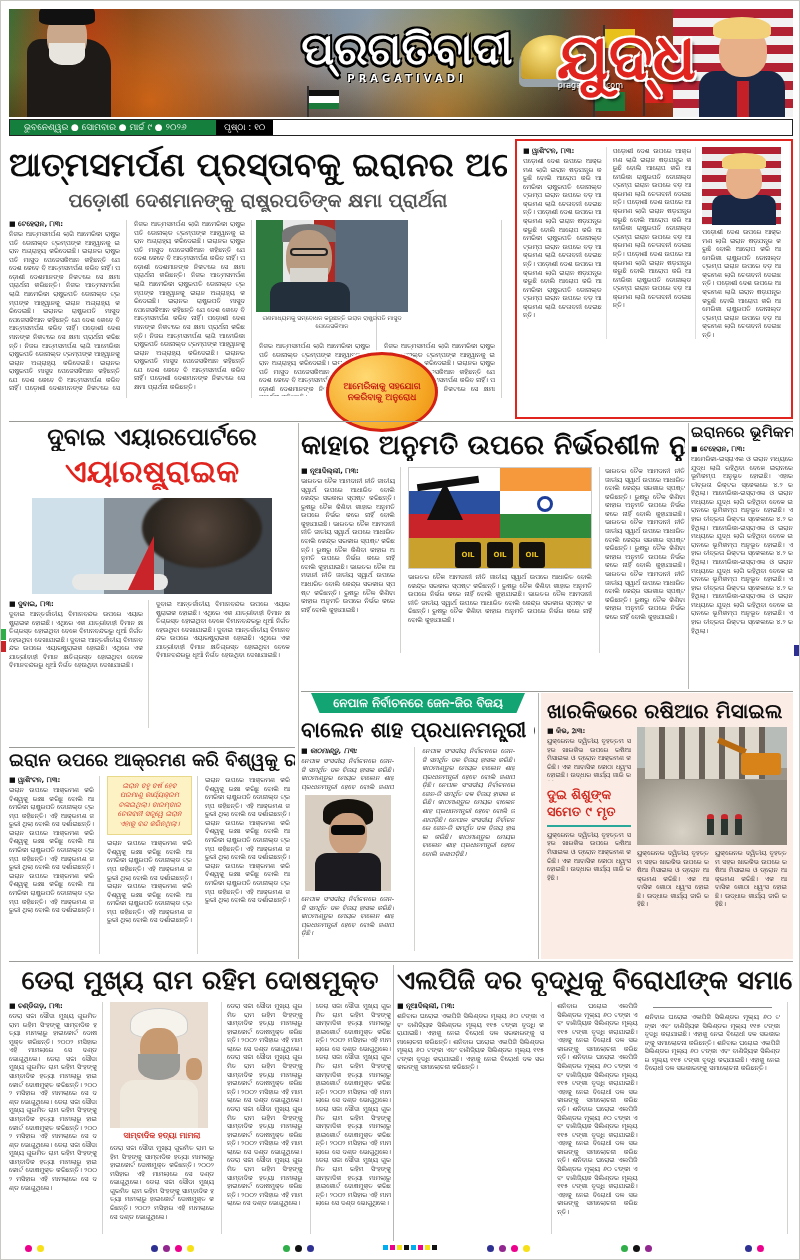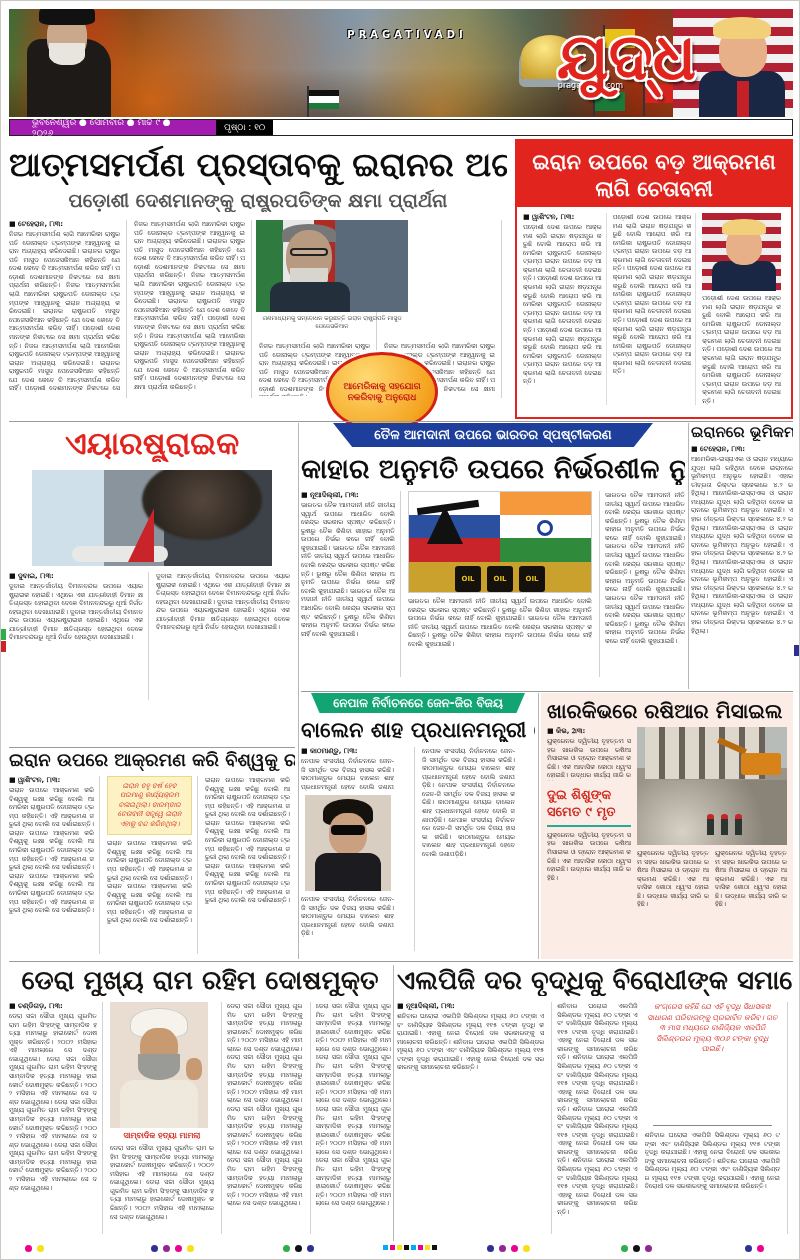--- a/index.html
+++ b/index.html
@@ -38,21 +38,21 @@
   .trump-hair { position:absolute; right:22px; bottom:78px; width:58px; height:22px; background:#f2d07a; border-radius:60% 60% 30% 30%; }
   .masthead { position:absolute; left:248px; top:18px; width:300px; text-align:center; }
   .masthead .odia { font-size:44px; font-weight:bold; color:#fff; line-height:1;
           text-shadow:2px 2px 0 #000,-2px -2px 0 #000,2px -2px 0 #000,-2px 2px 0 #000,0 3px 0 #000; }
   .masthead .latin { margin-top:2px; font-size:10px; letter-spacing:4px; font-weight:bold; color:#fff;
           text-shadow:1px 1px 0 #000,-1px -1px 0 #000; }
   .masthead .site-small { position:absolute; right:-66px; top:54px; font-size:8px; color:#fff; text-shadow:1px 1px 0 #000; }
   .war-word { position:absolute; left:548px; top:16px; font-size:64px; font-weight:bold; color:#e2241f; line-height:1;
           text-shadow:2px 2px 0 #fff,-2px -2px 0 #fff,2px -2px 0 #fff,-2px 2px 0 #fff,3px 4px 3px rgba(0,0,0,.6); }
   .header-bar { position:absolute; left:8px; top:118px; width:784px; height:17px; background:#fff; border:1px solid #222; display:flex; align-items:stretch; }
-  .hb-date { background:#a21caf; color:#fff; font-size:9px; display:flex; align-items:center; padding:0 22px; width:206px; }
+  .hb-date { background:#15803d; color:#fff; font-size:9px; display:flex; align-items:center; padding:0 14px; width:206px; }
   .hb-site { flex:1; color:#000; font-weight:bold; font-size:11px; display:flex; align-items:center; padding-left:210px; }
   .hb-page { background:#000; color:#fff; font-size:9px; display:flex; align-items:center; padding:0 8px;text-align:right; }
 
   
   .rule-h { position:absolute; left:8px; width:784px; border-top:1px solid #9a9a96; }
   .rule-v { position:absolute; border-left:1px solid #b6b6b2; }
   .dateline { font-size:7px; font-weight:bold; color:#111; margin-bottom:2px; }
   .greek { font-size:6.5px; line-height:1.32; color:#1d1d1d; text-align:justify; word-break:break-all; overflow:hidden; }
   .col { overflow:hidden; }
 
@@ -143,21 +143,21 @@
   .quake h4 { font-size:15px; font-weight:bold; color:#111; text-align:center; white-space:nowrap; overflow:hidden; margin-bottom:4px; }
   .quake .greek { height:228px; }
 
   
   .nepal { position:absolute; left:300px; top:692px; width:234px; height:266px; }
   .nepal .ribbon { width:214px; height:20px; background:#12a573; color:#fff; font-size:12px; font-weight:bold;
         display:flex; align-items:center; justify-content:center; white-space:nowrap; overflow:hidden; margin:0 auto;
         clip-path:polygon(0 0,100% 0,96% 100%,4% 100%); }
   .nepal h3 { font-size:21px; font-weight:bold; color:#0d0d0d; text-align:center; white-space:nowrap; overflow:hidden; margin:5px 0; }
   .nepal-body { display:flex; gap:7px; height:204px; }
-  .nepal-body .col { flex:1; border-right:1px solid #d2d2ce; padding-right:20px; }
+  .nepal-body .col { flex:1; border-right:1px solid #d2d2ce; padding-right:20px;font-style:italic; }
   .nepal-body .col:last-child { border-right:none; }
   .balen { position:relative; width:86px; height:96px; margin:4px auto; background:#d8cfc2; overflow:hidden; }
   .balen .hair { position:absolute; left:18px; top:4px; width:50px; height:26px; background:#15110d; border-radius:50% 50% 20% 20%; }
   .balen .face { position:absolute; left:24px; top:18px; width:38px; height:42px; background:#caa080; border-radius:44%; }
   .balen .shades { position:absolute; left:26px; top:30px; width:34px; height:10px; background:#0a0a0a; border-radius:4px; }
   .balen .coat { position:absolute; left:10px; top:58px; width:66px; height:38px; background:#1c1c20; border-radius:12px 12px 0 0; }
 
   
   .kharkiv { position:absolute; left:540px; top:692px; width:252px; height:266px; background:#fbece6; padding:6px; }
   .kharkiv h3 { font-size:20px; font-weight:bold; color:#0d0d0d; text-align:center; white-space:nowrap; overflow:hidden; margin-bottom:4px; }
@@ -239,20 +239,21 @@
     <div class="flag hez" style="left:596px; top:20px;"></div>
     <div class="flag sau" style="left:586px; bottom:6px;"></div>
     <div class="flag tur" style="left:636px; bottom:14px;"></div>
     <div class="trump-zone">
       <div class="trump-suit"></div>
       <div class="trump-tie"></div>
       <div class="trump-face"></div>
       <div class="trump-hair"></div>
     </div>
     <div class="masthead">
+      <div class="odia">ପ୍ରଗତିବାଦୀ</div>
       <div class="latin">PRAGATIVADI</div>
       <div class="site-small">pragativadi.com</div>
     </div>
     <div class="war-word">ଯୁଦ୍ଧ</div>
   </div>
 
   <div class="header-bar">
     <div class="hb-date">ଭୁବନେଶ୍ୱର ● ସୋମବାର ● ମାର୍ଚ୍ଚ ୯ ● ୨୦୨୬</div>
     <div class="hb-page">ପୃଷ୍ଠା : ୧୦</div>
   </div>
@@ -280,21 +281,20 @@
         <div class="glasses"></div>
         <div class="beard"></div>
         <div class="suit"></div>
       </div>
       <div class="lead-caption">ଗଣମାଧ୍ୟମକୁ ସମ୍ବୋଧନ କରୁଛନ୍ତି ଇରାନ ରାଷ୍ଟ୍ରପତି ମାସୁଦ ପେଜେସକିଆନ</div>
       <div class="badge">ଆମେରିକାକୁ ସହଯୋଗ ନକରିବାକୁ ଅନୁରୋଧ</div>
     </div>
   </div>
 
   <div class="warning">
-    <div class="whead">ଇରାନ ଉପରେ ବଡ଼ ଆକ୍ରମଣ ଲାଗି ଚେତାବନୀ</div>
     <div class="wbody">
       <div class="col">
         <div class="dateline">■ ୱାଶିଂଟନ, ୮ା୩:</div>
         <div class="greek" style="height:184px">ପଡ଼ୋଶୀ ଦେଶ ଉପରେ ଆକ୍ରମଣ ଲାଗି ଇରାନ ଷଡ଼ଯନ୍ତ୍ର କରୁଛି ବୋଲି ଆରୋପ କରି ଆମେରିକା ରାଷ୍ଟ୍ରପତି ଡୋନାଲ୍ଡ ଟ୍ରମ୍ପ ଇରାନ ଉପରେ ବଡ଼ ଆକ୍ରମଣ ଲାଗି ଚେତାବନୀ ଦେଇଛନ୍ତି। ପଡ଼ୋଶୀ ଦେଶ ଉପରେ ଆକ୍ରମଣ ଲାଗି ଇରାନ ଷଡ଼ଯନ୍ତ୍ର କରୁଛି ବୋଲି ଆରୋପ କରି ଆମେରିକା ରାଷ୍ଟ୍ରପତି ଡୋନାଲ୍ଡ ଟ୍ରମ୍ପ ଇରାନ ଉପରେ ବଡ଼ ଆକ୍ରମଣ ଲାଗି ଚେତାବନୀ ଦେଇଛନ୍ତି। ପଡ଼ୋଶୀ ଦେଶ ଉପରେ ଆକ୍ରମଣ ଲାଗି ଇରାନ ଷଡ଼ଯନ୍ତ୍ର କରୁଛି ବୋଲି ଆରୋପ କରି ଆମେରିକା ରାଷ୍ଟ୍ରପତି ଡୋନାଲ୍ଡ ଟ୍ରମ୍ପ ଇରାନ ଉପରେ ବଡ଼ ଆକ୍ରମଣ ଲାଗି ଚେତାବନୀ ଦେଇଛନ୍ତି।</div>
       </div>
       <div class="col">
         <div class="greek" style="height:198px">ପଡ଼ୋଶୀ ଦେଶ ଉପରେ ଆକ୍ରମଣ ଲାଗି ଇରାନ ଷଡ଼ଯନ୍ତ୍ର କରୁଛି ବୋଲି ଆରୋପ କରି ଆମେରିକା ରାଷ୍ଟ୍ରପତି ଡୋନାଲ୍ଡ ଟ୍ରମ୍ପ ଇରାନ ଉପରେ ବଡ଼ ଆକ୍ରମଣ ଲାଗି ଚେତାବନୀ ଦେଇଛନ୍ତି। ପଡ଼ୋଶୀ ଦେଶ ଉପରେ ଆକ୍ରମଣ ଲାଗି ଇରାନ ଷଡ଼ଯନ୍ତ୍ର କରୁଛି ବୋଲି ଆରୋପ କରି ଆମେରିକା ରାଷ୍ଟ୍ରପତି ଡୋନାଲ୍ଡ ଟ୍ରମ୍ପ ଇରାନ ଉପରେ ବଡ଼ ଆକ୍ରମଣ ଲାଗି ଚେତାବନୀ ଦେଇଛନ୍ତି। ପଡ଼ୋଶୀ ଦେଶ ଉପରେ ଆକ୍ରମଣ ଲାଗି ଇରାନ ଷଡ଼ଯନ୍ତ୍ର କରୁଛି ବୋଲି ଆରୋପ କରି ଆମେରିକା ରାଷ୍ଟ୍ରପତି ଡୋନାଲ୍ଡ ଟ୍ରମ୍ପ ଇରାନ ଉପରେ ବଡ଼ ଆକ୍ରମଣ ଲାଗି ଚେତାବନୀ ଦେଇଛନ୍ତି।</div>
       </div>
       <div class="col">
         <div class="trump-photo">
@@ -303,20 +303,21 @@
           <div class="hair"></div>
         </div>
         <div class="greek" style="height:116px">ପଡ଼ୋଶୀ ଦେଶ ଉପରେ ଆକ୍ରମଣ ଲାଗି ଇରାନ ଷଡ଼ଯନ୍ତ୍ର କରୁଛି ବୋଲି ଆରୋପ କରି ଆମେରିକା ରାଷ୍ଟ୍ରପତି ଡୋନାଲ୍ଡ ଟ୍ରମ୍ପ ଇରାନ ଉପରେ ବଡ଼ ଆକ୍ରମଣ ଲାଗି ଚେତାବନୀ ଦେଇଛନ୍ତି। ପଡ଼ୋଶୀ ଦେଶ ଉପରେ ଆକ୍ରମଣ ଲାଗି ଇରାନ ଷଡ଼ଯନ୍ତ୍ର କରୁଛି ବୋଲି ଆରୋପ କରି ଆମେରିକା ରାଷ୍ଟ୍ରପତି ଡୋନାଲ୍ଡ ଟ୍ରମ୍ପ ଇରାନ ଉପରେ ବଡ଼ ଆକ୍ରମଣ ଲାଗି ଚେତାବନୀ ଦେଇଛନ୍ତି।</div>
       </div>
     </div>
   </div>
 
   <div class="rule-h" style="top:420px"></div>
 
   <div class="dubai">
+    <div class="l1">ଦୁବାଇ ଏୟାରପୋର୍ଟରେ</div>
     <div class="l2">ଏୟାରଷ୍ଟ୍ରାଇକ</div>
     <div class="dubai-photo">
       <div class="smoke"></div>
       <div class="fuselage"></div>
       <div class="tail"></div>
     </div>
     <div class="dubai-body">
       <div class="col">
         <div class="dateline">■ ଦୁବାଇ, ୮ା୩:</div>
         <div class="greek" style="height:112px">ଦୁବାଇ ଆନ୍ତର୍ଜାତୀୟ ବିମାନବନ୍ଦର ଉପରେ ଏୟାରଷ୍ଟ୍ରାଇକ ହୋଇଛି। ଏଥିରେ ଏକ ଯାତ୍ରୀବାହୀ ବିମାନ କ୍ଷତିଗ୍ରସ୍ତ ହୋଇଥିବା ବେଳେ ବିମାନବନ୍ଦରରୁ ଧୂଆଁ ନିର୍ଗତ ହେଉଥିବା ଦେଖାଯାଇଛି। ଦୁବାଇ ଆନ୍ତର୍ଜାତୀୟ ବିମାନବନ୍ଦର ଉପରେ ଏୟାରଷ୍ଟ୍ରାଇକ ହୋଇଛି। ଏଥିରେ ଏକ ଯାତ୍ରୀବାହୀ ବିମାନ କ୍ଷତିଗ୍ରସ୍ତ ହୋଇଥିବା ବେଳେ ବିମାନବନ୍ଦରରୁ ଧୂଆଁ ନିର୍ଗତ ହେଉଥିବା ଦେଖାଯାଇଛି।</div>
@@ -338,21 +339,20 @@
         <div class="yellow-quote">ଇରାନ ବହୁ ବର୍ଷ ହେବ ପରମାଣୁ କାର୍ଯ୍ୟକ୍ରମ ଚଳାଇଥିଲା। ବାରମ୍ବାର ଚେତାବନୀ ସତ୍ତ୍ୱେ ଇରାନ ଏହାକୁ ବନ୍ଦ କରିନଥିଲା।</div>
         <div class="greek" style="height:96px">ଇରାନ ଉପରେ ଆକ୍ରମଣ କରି ବିଶ୍ୱକୁ ରକ୍ଷା କରିଛୁ ବୋଲି ଆମେରିକା ରାଷ୍ଟ୍ରପତି ଡୋନାଲ୍ଡ ଟ୍ରମ୍ପ କହିଛନ୍ତି। ଏହି ଆକ୍ରମଣ ଜରୁରୀ ଥିଲା ବୋଲି ସେ ଦର୍ଶାଇଛନ୍ତି। ଇରାନ ଉପରେ ଆକ୍ରମଣ କରି ବିଶ୍ୱକୁ ରକ୍ଷା କରିଛୁ ବୋଲି ଆମେରିକା ରାଷ୍ଟ୍ରପତି ଡୋନାଲ୍ଡ ଟ୍ରମ୍ପ କହିଛନ୍ତି। ଏହି ଆକ୍ରମଣ ଜରୁରୀ ଥିଲା ବୋଲି ସେ ଦର୍ଶାଇଛନ୍ତି।</div>
       </div>
       <div class="col">
         <div class="greek" style="height:178px">ଇରାନ ଉପରେ ଆକ୍ରମଣ କରି ବିଶ୍ୱକୁ ରକ୍ଷା କରିଛୁ ବୋଲି ଆମେରିକା ରାଷ୍ଟ୍ରପତି ଡୋନାଲ୍ଡ ଟ୍ରମ୍ପ କହିଛନ୍ତି। ଏହି ଆକ୍ରମଣ ଜରୁରୀ ଥିଲା ବୋଲି ସେ ଦର୍ଶାଇଛନ୍ତି। ଇରାନ ଉପରେ ଆକ୍ରମଣ କରି ବିଶ୍ୱକୁ ରକ୍ଷା କରିଛୁ ବୋଲି ଆମେରିକା ରାଷ୍ଟ୍ରପତି ଡୋନାଲ୍ଡ ଟ୍ରମ୍ପ କହିଛନ୍ତି। ଏହି ଆକ୍ରମଣ ଜରୁରୀ ଥିଲା ବୋଲି ସେ ଦର୍ଶାଇଛନ୍ତି। ଇରାନ ଉପରେ ଆକ୍ରମଣ କରି ବିଶ୍ୱକୁ ରକ୍ଷା କରିଛୁ ବୋଲି ଆମେରିକା ରାଷ୍ଟ୍ରପତି ଡୋନାଲ୍ଡ ଟ୍ରମ୍ପ କହିଛନ୍ତି। ଏହି ଆକ୍ରମଣ ଜରୁରୀ ଥିଲା ବୋଲି ସେ ଦର୍ଶାଇଛନ୍ତି।</div>
       </div>
     </div>
   </div>
 
   <div class="oil">
-    <div class="ribbon">ତୈଳ ଆମଦାନୀ ଉପରେ ଭାରତର ସ୍ପଷ୍ଟୀକରଣ</div>
     <h3>କାହାର ଅନୁମତି ଉପରେ ନିର୍ଭରଶୀଳ ନୁହେଁ</h3>
     <div class="oil-body">
       <div class="colA col">
         <div class="dateline">■ ନୂଆଦିଲ୍ଲୀ, ୮ା୩:</div>
         <div class="greek" style="height:172px">ଭାରତର ତୈଳ ଆମଦାନୀ ନୀତି ଜାତୀୟ ସ୍ୱାର୍ଥ ଉପରେ ଆଧାରିତ ବୋଲି କେନ୍ଦ୍ର ସରକାର ସ୍ପଷ୍ଟ କରିଛନ୍ତି। ରୁଷରୁ ତୈଳ କିଣିବା କାହାର ଅନୁମତି ଉପରେ ନିର୍ଭର କରେ ନାହିଁ ବୋଲି କୁହାଯାଇଛି। ଭାରତର ତୈଳ ଆମଦାନୀ ନୀତି ଜାତୀୟ ସ୍ୱାର୍ଥ ଉପରେ ଆଧାରିତ ବୋଲି କେନ୍ଦ୍ର ସରକାର ସ୍ପଷ୍ଟ କରିଛନ୍ତି। ରୁଷରୁ ତୈଳ କିଣିବା କାହାର ଅନୁମତି ଉପରେ ନିର୍ଭର କରେ ନାହିଁ ବୋଲି କୁହାଯାଇଛି। ଭାରତର ତୈଳ ଆମଦାନୀ ନୀତି ଜାତୀୟ ସ୍ୱାର୍ଥ ଉପରେ ଆଧାରିତ ବୋଲି କେନ୍ଦ୍ର ସରକାର ସ୍ପଷ୍ଟ କରିଛନ୍ତି। ରୁଷରୁ ତୈଳ କିଣିବା କାହାର ଅନୁମତି ଉପରେ ନିର୍ଭର କରେ ନାହିଁ ବୋଲି କୁହାଯାଇଛି।</div>
       </div>
       <div class="colB col">
         <div class="oil-img">
           <div class="ru"></div>
           <div class="inb"></div>
@@ -468,21 +468,20 @@
     <h3>ଏଲପିଜି ଦର ବୃଦ୍ଧିକୁ ବିରୋଧୀଙ୍କ ସମାଲୋଚନା</h3>
     <div class="lpg-body">
       <div class="cA col">
         <div class="dateline">■ ନୂଆଦିଲ୍ଲୀ, ୮ା୩:</div>
         <div class="greek" style="height:84px">ଶନିବାର ଘରୋଇ ଏଲପିଜି ସିଲିଣ୍ଡର ମୂଲ୍ୟ ୬୦ ଟଙ୍କା ଏବଂ ବାଣିଜ୍ୟିକ ସିଲିଣ୍ଡର ମୂଲ୍ୟ ୧୧୫ ଟଙ୍କା ବୃଦ୍ଧି କରାଯାଇଛି। ଏହାକୁ ନେଇ ବିରୋଧୀ ଦଳ ସରକାରଙ୍କୁ ସମାଲୋଚନା କରିଛନ୍ତି। ଶନିବାର ଘରୋଇ ଏଲପିଜି ସିଲିଣ୍ଡର ମୂଲ୍ୟ ୬୦ ଟଙ୍କା ଏବଂ ବାଣିଜ୍ୟିକ ସିଲିଣ୍ଡର ମୂଲ୍ୟ ୧୧୫ ଟଙ୍କା ବୃଦ୍ଧି କରାଯାଇଛି। ଏହାକୁ ନେଇ ବିରୋଧୀ ଦଳ ସରକାରଙ୍କୁ ସମାଲୋଚନା କରିଛନ୍ତି।</div>
       </div>
       <div class="cB col">
         <div class="greek" style="height:230px">ଶନିବାର ଘରୋଇ ଏଲପିଜି ସିଲିଣ୍ଡର ମୂଲ୍ୟ ୬୦ ଟଙ୍କା ଏବଂ ବାଣିଜ୍ୟିକ ସିଲିଣ୍ଡର ମୂଲ୍ୟ ୧୧୫ ଟଙ୍କା ବୃଦ୍ଧି କରାଯାଇଛି। ଏହାକୁ ନେଇ ବିରୋଧୀ ଦଳ ସରକାରଙ୍କୁ ସମାଲୋଚନା କରିଛନ୍ତି। ଶନିବାର ଘରୋଇ ଏଲପିଜି ସିଲିଣ୍ଡର ମୂଲ୍ୟ ୬୦ ଟଙ୍କା ଏବଂ ବାଣିଜ୍ୟିକ ସିଲିଣ୍ଡର ମୂଲ୍ୟ ୧୧୫ ଟଙ୍କା ବୃଦ୍ଧି କରାଯାଇଛି। ଏହାକୁ ନେଇ ବିରୋଧୀ ଦଳ ସରକାରଙ୍କୁ ସମାଲୋଚନା କରିଛନ୍ତି। ଶନିବାର ଘରୋଇ ଏଲପିଜି ସିଲିଣ୍ଡର ମୂଲ୍ୟ ୬୦ ଟଙ୍କା ଏବଂ ବାଣିଜ୍ୟିକ ସିଲିଣ୍ଡର ମୂଲ୍ୟ ୧୧୫ ଟଙ୍କା ବୃଦ୍ଧି କରାଯାଇଛି। ଏହାକୁ ନେଇ ବିରୋଧୀ ଦଳ ସରକାରଙ୍କୁ ସମାଲୋଚନା କରିଛନ୍ତି। ଶନିବାର ଘରୋଇ ଏଲପିଜି ସିଲିଣ୍ଡର ମୂଲ୍ୟ ୬୦ ଟଙ୍କା ଏବଂ ବାଣିଜ୍ୟିକ ସିଲିଣ୍ଡର ମୂଲ୍ୟ ୧୧୫ ଟଙ୍କା ବୃଦ୍ଧି କରାଯାଇଛି। ଏହାକୁ ନେଇ ବିରୋଧୀ ଦଳ ସରକାରଙ୍କୁ ସମାଲୋଚନା କରିଛନ୍ତି।</div>
       </div>
       <div class="cC col">
-        <div class="red-quote" style="height:118px">କଂଗ୍ରେସ କହିଛି ଯେ ଏହି ବୃଦ୍ଧି ସିଧାସଳଖ ସାଧାରଣ ପରିବାରଙ୍କୁ ପ୍ରଭାବିତ କରିବ। ଗତ ୩ ମାସ ମଧ୍ୟରେ ବାଣିଜ୍ୟିକ ଏଲପିଜି ସିଲିଣ୍ଡରର ମୂଲ୍ୟ ୩୦୬ ଟଙ୍କା ବୃଦ୍ଧି ପାଇଛି।</div>
         <div class="quote-rule"></div>
         <div class="greek" style="height:96px">ଶନିବାର ଘରୋଇ ଏଲପିଜି ସିଲିଣ୍ଡର ମୂଲ୍ୟ ୬୦ ଟଙ୍କା ଏବଂ ବାଣିଜ୍ୟିକ ସିଲିଣ୍ଡର ମୂଲ୍ୟ ୧୧୫ ଟଙ୍କା ବୃଦ୍ଧି କରାଯାଇଛି। ଏହାକୁ ନେଇ ବିରୋଧୀ ଦଳ ସରକାରଙ୍କୁ ସମାଲୋଚନା କରିଛନ୍ତି। ଶନିବାର ଘରୋଇ ଏଲପିଜି ସିଲିଣ୍ଡର ମୂଲ୍ୟ ୬୦ ଟଙ୍କା ଏବଂ ବାଣିଜ୍ୟିକ ସିଲିଣ୍ଡର ମୂଲ୍ୟ ୧୧୫ ଟଙ୍କା ବୃଦ୍ଧି କରାଯାଇଛି। ଏହାକୁ ନେଇ ବିରୋଧୀ ଦଳ ସରକାରଙ୍କୁ ସମାଲୋଚନା କରିଛନ୍ତି।</div>
       </div>
       <div class="cD col">
         <div class="greek" style="height:230px">ଶନିବାର ଘରୋଇ ଏଲପିଜି ସିଲିଣ୍ଡର ମୂଲ୍ୟ ୬୦ ଟଙ୍କା ଏବଂ ବାଣିଜ୍ୟିକ ସିଲିଣ୍ଡର ମୂଲ୍ୟ ୧୧୫ ଟଙ୍କା ବୃଦ୍ଧି କରାଯାଇଛି। ଏହାକୁ ନେଇ ବିରୋଧୀ ଦଳ ସରକାରଙ୍କୁ ସମାଲୋଚନା କରିଛନ୍ତି। ଶନିବାର ଘରୋଇ ଏଲପିଜି ସିଲିଣ୍ଡର ମୂଲ୍ୟ ୬୦ ଟଙ୍କା ଏବଂ ବାଣିଜ୍ୟିକ ସିଲିଣ୍ଡର ମୂଲ୍ୟ ୧୧୫ ଟଙ୍କା ବୃଦ୍ଧି କରାଯାଇଛି। ଏହାକୁ ନେଇ ବିରୋଧୀ ଦଳ ସରକାରଙ୍କୁ ସମାଲୋଚନା କରିଛନ୍ତି। ଶନିବାର ଘରୋଇ ଏଲପିଜି ସିଲିଣ୍ଡର ମୂଲ୍ୟ ୬୦ ଟଙ୍କା ଏବଂ ବାଣିଜ୍ୟିକ ସିଲିଣ୍ଡର ମୂଲ୍ୟ ୧୧୫ ଟଙ୍କା ବୃଦ୍ଧି କରାଯାଇଛି। ଏହାକୁ ନେଇ ବିରୋଧୀ ଦଳ ସରକାରଙ୍କୁ ସମାଲୋଚନା କରିଛନ୍ତି। ଶନିବାର ଘରୋଇ ଏଲପିଜି ସିଲିଣ୍ଡର ମୂଲ୍ୟ ୬୦ ଟଙ୍କା ଏବଂ ବାଣିଜ୍ୟିକ ସିଲିଣ୍ଡର ମୂଲ୍ୟ ୧୧୫ ଟଙ୍କା ବୃଦ୍ଧି କରାଯାଇଛି। ଏହାକୁ ନେଇ ବିରୋଧୀ ଦଳ ସରକାରଙ୍କୁ ସମାଲୋଚନା କରିଛନ୍ତି।</div>
       </div>
     </div>
   </div>
 
   <div class="regrow">

